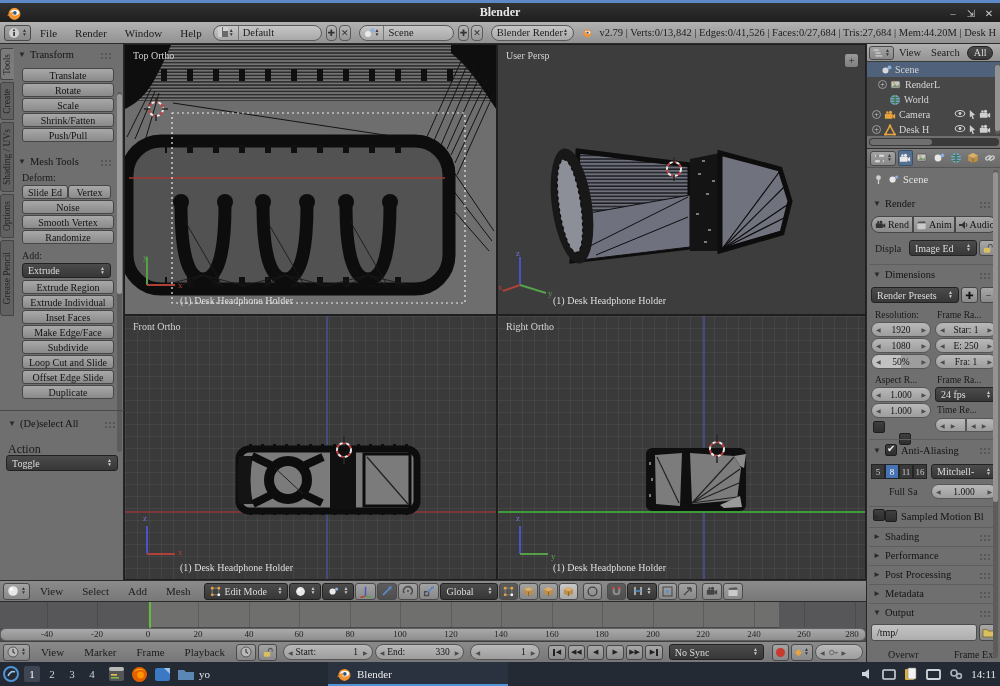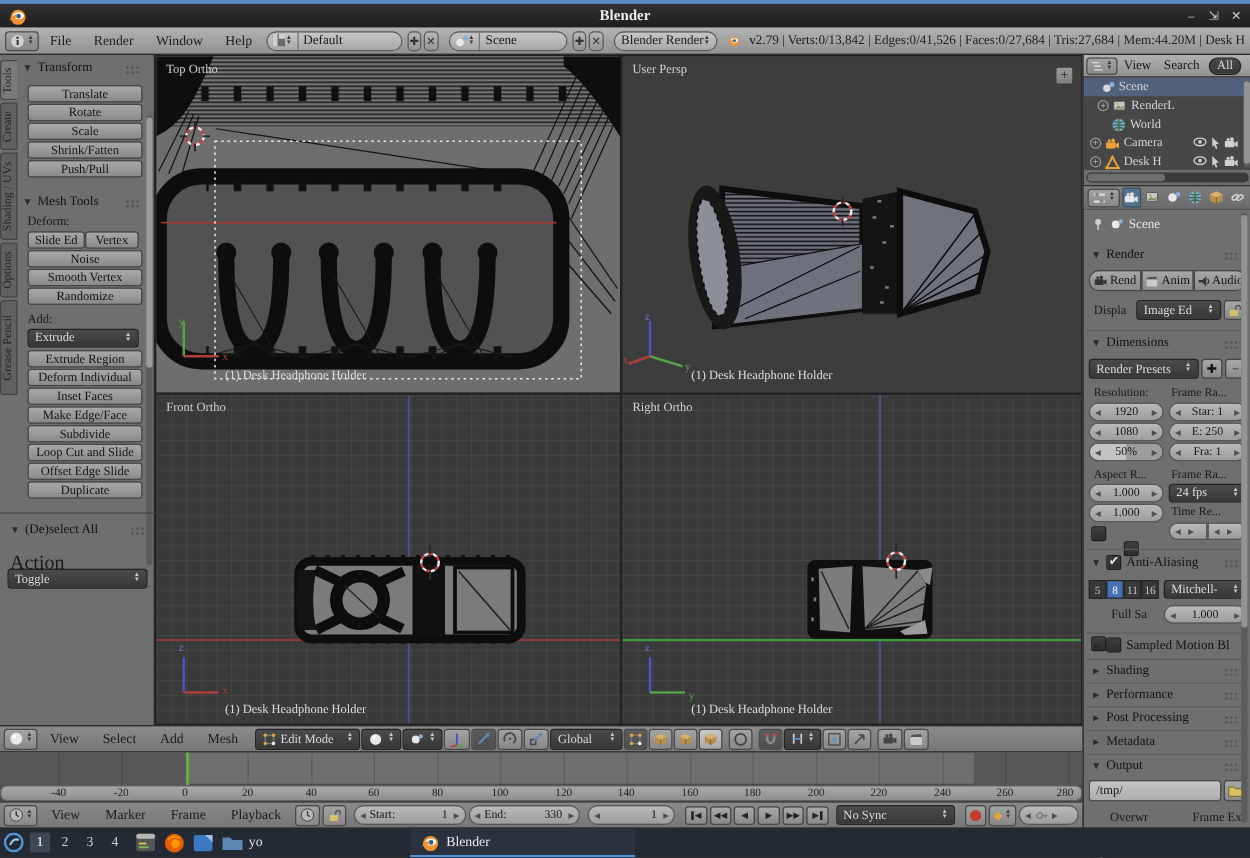--- a/index.html
+++ b/index.html
@@ -312,38 +312,38 @@
     <div class="a btn" style="left:68px;top:141px;width:43px">Vertex</div>
     <div class="a btn ts-btn" style="top:156px">Noise</div>
     <div class="a btn ts-btn" style="top:171px">Smooth Vertex</div>
     <div class="a btn ts-btn" style="top:186px">Randomize</div>
     <div class="a" style="left:22px;top:206px;font-size:10px;color:#1a1a1a">Add:</div>
     <div class="a bd" style="left:22px;top:219px;width:89px;height:15px">
         <span>Extrude</span>
         <span class="ud"></span>
       </div>
     <div class="a btn ts-btn" style="top:236px">Extrude Region</div>
-    <div class="a btn ts-btn" style="top:251px">Deform Individual</div>
+    <div class="a btn ts-btn" style="top:251px">Extrude Individual</div>
     <div class="a btn ts-btn" style="top:266px">Inset Faces</div>
     <div class="a btn ts-btn" style="top:281px">Make Edge/Face</div>
     <div class="a btn ts-btn" style="top:296px">Subdivide</div>
     <div class="a btn ts-btn" style="top:311px">Loop Cut and Slide</div>
     <div class="a btn ts-btn" style="top:326px">Offset Edge Slide</div>
     <div class="a btn ts-btn" style="top:341px">Duplicate</div>
 
     <div class="a ts-scroll"></div>
     <div class="a ts-thumb"></div>
 
     <div class="a" style="left:0;top:366px;width:124px;height:1px;background:#4a4a4a"></div>
     <div class="a ph" style="left:8px;top:374px">
         <span class="tri">▼</span>
         <span>(De)select All</span>
       </div>
     <div class="a gh" style="right:6px;top:377px"></div>
-    <div class="a" style="left:8px;top:398px;font-size:16px;color:#1a1a1a">Action</div>
+    <div class="a" style="left:8px;top:398px;font-size:12px;color:#1a1a1a">Action</div>
     <div class="a bd" style="left:6px;top:411px;width:112px;height:16px">
         <span>Toggle</span>
         <span class="ud"></span>
       </div>
   </div>
 
   <div class="a vp" style="left:124px;top:44px;width:373px;height:271px">
     <svg width="371" height="269">
       <defs>
         <pattern id="h1" width="5" height="3.2" patternUnits="userSpaceOnUse">
@@ -1107,15 +1107,35 @@
         </svg>
     </span>
     <span style="margin-left:4px;color:#dfe3e8">yo</span>
     <div class="task">
       <svg width="15" height="15">
           <use href="#i-blender"></use>
         </svg>
       <span style="color:#ececec">Blender</span>
       <u></u>
     </div>
+    <div class="tray">
+      <svg width="13" height="12">
+          <polygon points="1,4 4,4 8,1 8,11 4,8 1,8" fill="#cfd4db"></polygon>
+        </svg>
+      <svg width="14" height="11">
+          <rect x="1" y="1" width="12" height="9" rx="1" fill="none" stroke="#cfd4db" stroke-width="1.6"></rect>
+        </svg>
+      <svg width="14" height="14">
+          <rect x="1" y="2" width="9" height="11" rx="1" fill="#d9b33c"></rect>
+          <rect x="4" y="1" width="8" height="11" rx="1" fill="#f2f2f2" stroke="#888" stroke-width=".6"></rect>
+        </svg>
+      <svg width="15" height="11">
+          <rect x="1" y="1" width="13" height="9" rx="1" fill="none" stroke="#cfd4db" stroke-width="1.8"></rect>
+        </svg>
+      <svg width="14" height="12">
+          <circle cx="5" cy="5" r="3" fill="none" stroke="#aeb4bd" stroke-width="1.6"></circle>
+          <circle cx="10" cy="8" r="2.4" fill="none" stroke="#aeb4bd" stroke-width="1.6"></circle>
+        </svg>
+      <span style="color:#e6eaef">14:11</span>
+    </div>
   </div>
 
 </div>
 
 </body></html>

